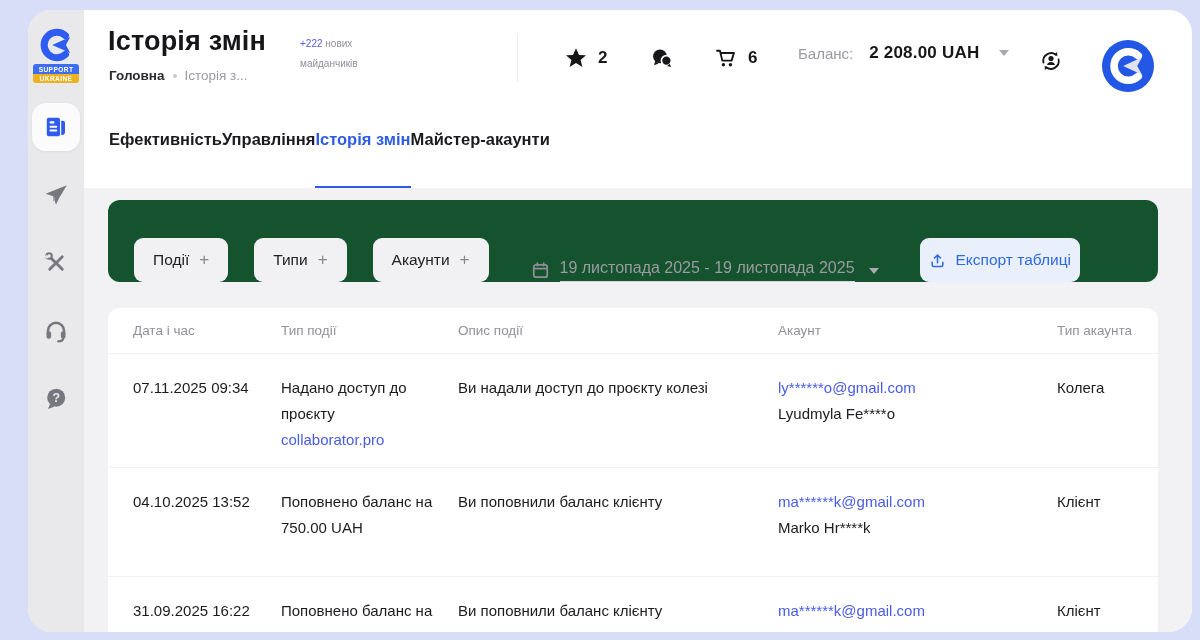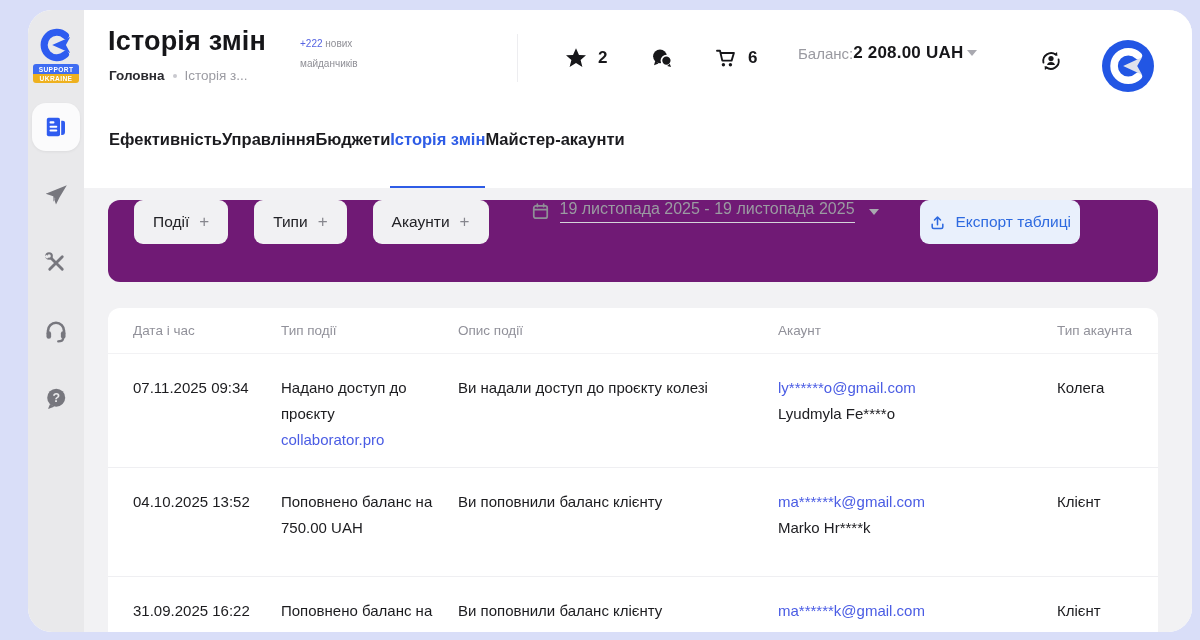--- a/index.html
+++ b/index.html
@@ -36,36 +36,36 @@
   .crumb-home { color:#2b2b30; font-weight:bold; cursor:pointer; }
   .crumb-sep { width:4px; height:4px; border-radius:50%; background:#c9c9cf; }
   .crumb-current { color:#9b9ba2; }
   .new-sites { position:absolute; left:216px; top:24px; width:104px; font-size:10px; line-height:20px; color:#8f8f96; cursor:pointer; }
   .new-sites b { color:#5563e2; font-weight:normal; }
   .header-divider { position:absolute; left:433px; top:24px; width:1px; height:48px; background:#ededf0; }
   .hdr-group { position:absolute; top:30px; height:36px; display:flex; align-items:center; gap:10px; cursor:pointer; }
   .hdr-group svg { width:24px; height:24px; }
   .hdr-count { font-size:17px; font-weight:bold; color:#17171a; }
   .g-fav { left:480px; } .g-chat { left:566px; } .g-cart { left:630px; }
-  .balance { position:absolute; left:714px; top:33px; display:flex; align-items:center; gap:0; cursor:pointer; }
+  .balance { position:absolute; left:714px; top:33px; display:flex; align-items:center; gap:16px; cursor:pointer; }
   .balance-label { font-size:15px; color:#9a9aa1; }
   .balance-value { font-size:17px; font-weight:bold; color:#17171a; letter-spacing:.2px; }
   .chev { width:0; height:0; border-left:5px solid transparent; border-right:5px solid transparent; border-top:6px solid #a9a9b0; margin-left:4px; }
   .switch-btn { position:absolute; left:954px; top:38px; width:28px; height:28px; cursor:pointer; }
   .switch-btn svg { width:26px; height:26px; }
   .avatar { position:absolute; left:1018px; top:30px; width:52px; height:52px; cursor:pointer; }
   
   .tabs { height:82px; background:#ffffff; display:flex; padding:24px 0 0 25px; }
   .tab { font-size:16.5px; font-weight:bold; color:#1b1b1f; cursor:pointer; padding-bottom:12px; }
   .tab.active { color:#2e5ce6; border-bottom:2.5px solid #2e5ce6; }
   
   .content { padding:12px 0 0 24px; }
   .filter-card {
-    width:1050px; height:82px; background:#701a75; border-radius:12px;
-    display:flex; align-items:flex-start; padding:0 0 0 26px;
+    width:1050px; height:82px; background:#14532d; border-radius:12px;
+    display:flex; align-items:flex-end; padding:0 0 0 26px;
   }
   .chip {
     background:#f1f1f3; border-radius:9px; height:44px; padding:0 19px;
     display:flex; align-items:center; gap:10px; font-size:15.5px; color:#222226;
     margin-right:26px; cursor:pointer;
   }
   .chip-plus { color:#86868d; font-size:17px; }
   .date-picker { display:flex; align-items:center; gap:10px; margin-left:16px; cursor:pointer; }
   .date-picker svg { width:19px; height:19px; }
   .date-text { font-size:16px; color:#9b9ba2; border-bottom:1px solid #d4d4d9; padding-bottom:4px; }
@@ -216,21 +216,20 @@
           <circle cx="24" cy="24" r="24" fill="#2256e4"></circle>
           <path d="M33.5 14.5 A13.2 13.2 0 1 0 33.5 33.5" stroke="#fff" stroke-width="7" fill="none" stroke-linecap="round"></path>
           <polygon points="19.5,24 37,16 32.5,24 37,32" fill="#dfe2ec"></polygon>
         </svg>
       </div>
     </div>
 
     <div class="tabs">
       <div class="tab">Ефективність</div>
       <div class="tab">Управління</div>
-      <div class="tab">Бюджети</div>
       <div class="tab active">Історія змін</div>
       <div class="tab">Майстер-акаунти</div>
     </div>
 
     <div class="content">
 
       <div class="filter-card">
         <div class="chip">
           <span>Події</span>
           <span class="chip-plus">+</span>

